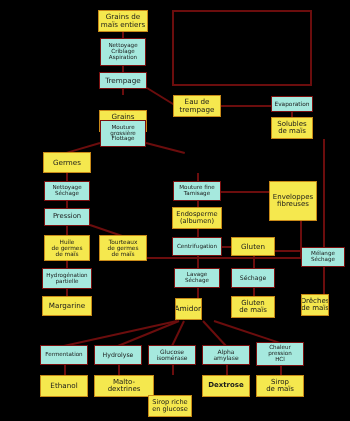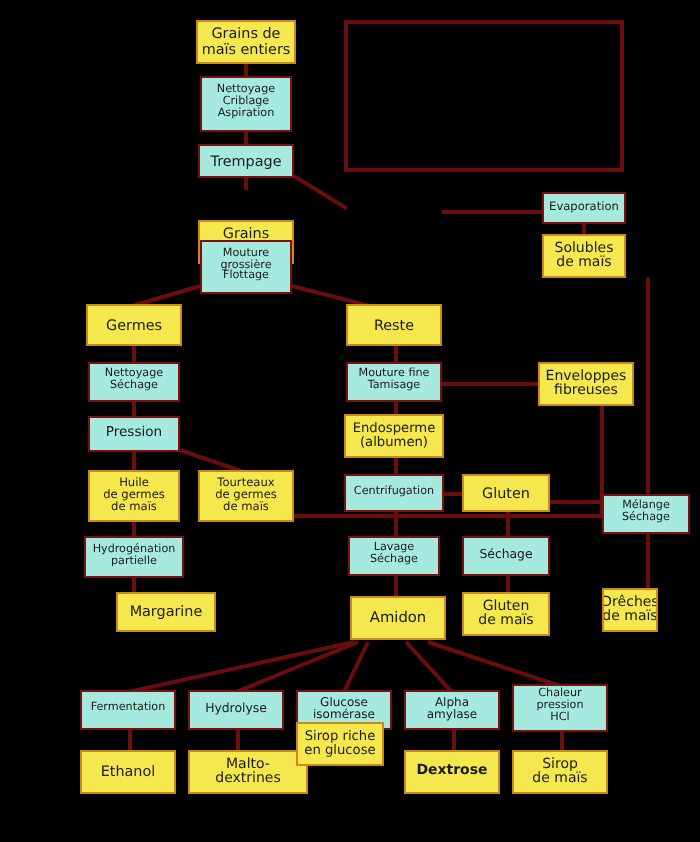--- a/index.html
+++ b/index.html
@@ -102,70 +102,71 @@
     <div class="diag" style="left: 179px; top: 320px; width: 65.9242px; transform: rotate(157.714deg);"></div>
     <div class="diag" style="left: 184px; top: 320px; width: 27.7308px; transform: rotate(115.641deg);"></div>
     <div class="diag" style="left: 203px; top: 320px; width: 33.9706px; transform: rotate(47.3859deg);"></div>
     <div class="diag" style="left: 214px; top: 320px; width: 69.5701px; transform: rotate(18.4349deg);"></div>
     <div class="node yellow" style="left: 98px; top: 10px; width: 50px; height: 22px; font-size: 7.2px;">Grains de
 maïs entiers</div>
     <div class="node cyan" style="left: 100px; top: 38px; width: 46px; height: 28px; font-size: 5.6px;">Nettoyage
 Criblage
 Aspiration</div>
     <div class="node cyan" style="left: 99px; top: 72px; width: 48px; height: 17px; font-size: 7.2px;">Trempage</div>
+    <div class="node yellow" style="left: 173px; top: 95px; width: 48px; height: 22px; font-size: 7.2px;">Eau de
+trempage</div>
     <div class="node yellow" style="left: 99px; top: 110px; width: 48px; height: 22px; font-size: 7.2px;">Grains
 amollis</div>
     <div class="node cyan" style="left: 271px; top: 96px; width: 42px; height: 16px; font-size: 5.8px;">Evaporation</div>
     <div class="node yellow" style="left: 271px; top: 117px; width: 42px; height: 22px; font-size: 7px;">Solubles
 de maïs</div>
     <div class="node cyan" style="left: 100px; top: 120px; width: 46px; height: 27px; font-size: 5.6px;">Mouture
 grossière
 Flottage</div>
     <div class="node yellow" style="left: 43px; top: 152px; width: 48px; height: 21px; font-size: 7.2px;">Germes</div>
-    <div class="node yellow" style="left: 173px; top: 152px; width: 48px; height: 21px; font-size: 7.2px;">Reste</div>
     <div class="node cyan" style="left: 44px; top: 181px; width: 46px; height: 20px; font-size: 5.6px;">Nettoyage
 Séchage</div>
     <div class="node cyan" style="left: 173px; top: 181px; width: 48px; height: 20px; font-size: 5.6px;">Mouture fine
 Tamisage</div>
-    <div class="node yellow" style="left: 269px; top: 181px; width: 48px; height: 22px; font-size: 7px;">Enveloppes
+    <div class="node yellow" style="left: 269px; top: 181px; width: 48px; height: 40px; font-size: 7px;">Enveloppes
 fibreuses</div>
     <div class="node cyan" style="left: 44px; top: 208px; width: 46px; height: 18px; font-size: 6.8px;">Pression</div>
     <div class="node yellow" style="left: 172px; top: 207px; width: 50px; height: 22px; font-size: 6.6px;">Endosperme
 (albumen)</div>
     <div class="node yellow" style="left: 44px; top: 235px; width: 46px; height: 26px; font-size: 5.8px;">Huile
 de germes
 de maïs</div>
     <div class="node yellow" style="left: 99px; top: 235px; width: 48px; height: 26px; font-size: 5.8px;">Tourteaux
 de germes
 de maïs</div>
     <div class="node cyan" style="left: 172px; top: 237px; width: 50px; height: 19px; font-size: 5.6px;">Centrifugation</div>
     <div class="node yellow" style="left: 231px; top: 237px; width: 44px; height: 19px; font-size: 7.2px;">Gluten</div>
     <div class="node cyan" style="left: 301px; top: 247px; width: 44px; height: 20px; font-size: 5.6px;">Mélange
 Séchage</div>
     <div class="node cyan" style="left: 42px; top: 268px; width: 50px; height: 21px; font-size: 5.6px;">Hydrogénation
 partielle</div>
     <div class="node cyan" style="left: 174px; top: 268px; width: 46px; height: 20px; font-size: 5.6px;">Lavage
 Séchage</div>
     <div class="node cyan" style="left: 231px; top: 268px; width: 44px; height: 20px; font-size: 6.2px;">Séchage</div>
-    <div class="node yellow" style="left: 42px; top: 296px; width: 50px; height: 20px; font-size: 7.2px; margin-left: 16px;">Margarine</div>
-    <div class="node yellow" style="left: 175px; top: 298px; width: 48px; height: 22px; font-size: 7.4px;">Amidon</div>
+    <div class="node yellow" style="left: 42px; top: 296px; width: 50px; height: 20px; font-size: 7.2px;">Margarine</div>
+    <div class="node yellow" style="left: 175px; top: 298px; width: 27px; height: 22px; font-size: 7.4px;">Amidon</div>
     <div class="node yellow" style="left: 231px; top: 296px; width: 44px; height: 22px; font-size: 7px;">Gluten
 de maïs</div>
     <div class="node yellow" style="left: 301px; top: 294px; width: 28px; height: 22px; font-size: 7px;">Drêches
 de maïs</div>
     <div class="node cyan" style="left: 40px; top: 345px; width: 48px; height: 20px; font-size: 5.6px;">Fermentation</div>
     <div class="node cyan" style="left: 94px; top: 345px; width: 48px; height: 20px; font-size: 6.2px;">Hydrolyse</div>
     <div class="node cyan" style="left: 148px; top: 345px; width: 48px; height: 20px; font-size: 6px;">Glucose
 isomérase</div>
     <div class="node cyan" style="left: 202px; top: 345px; width: 48px; height: 20px; font-size: 6px;">Alpha
 amylase</div>
     <div class="node cyan" style="left: 256px; top: 342px; width: 48px; height: 24px; font-size: 5.6px;">Chaleur
 pression
 HCl</div>
     <div class="node yellow" style="left: 40px; top: 375px; width: 48px; height: 22px; font-size: 7.2px;">Ethanol</div>
     <div class="node yellow" style="left: 94px; top: 375px; width: 60px; height: 22px; font-size: 7px;">Malto-
 dextrines</div>
-    <div class="node yellow" style="left: 148px; top: 361px; width: 44px; height: 22px; font-size: 6.6px;">Sirop riche
+    <div class="node yellow" style="left: 148px; top: 395px; width: 44px; height: 22px; font-size: 6.6px;">Sirop riche
 en glucose</div>
     <div class="node yellow" style="left: 202px; top: 375px; width: 48px; height: 22px; font-size: 7px; font-weight: bold;">Dextrose</div>
     <div class="node yellow" style="left: 256px; top: 375px; width: 48px; height: 22px; font-size: 7px;">Sirop
 de maïs</div>
   </div>
 
 </body></html>

